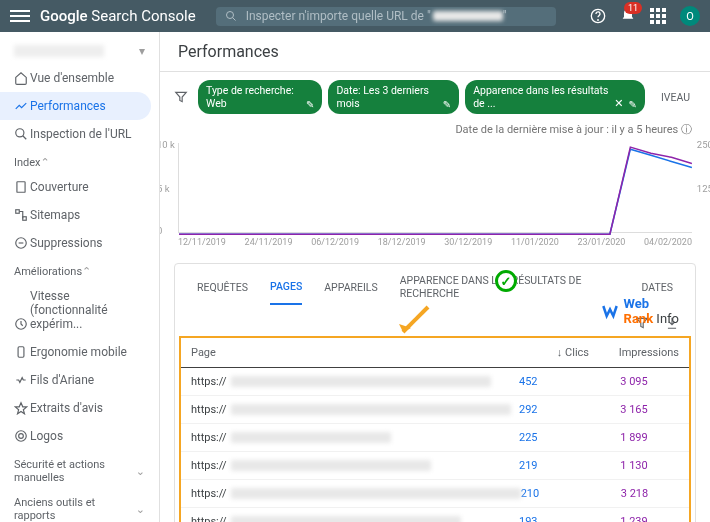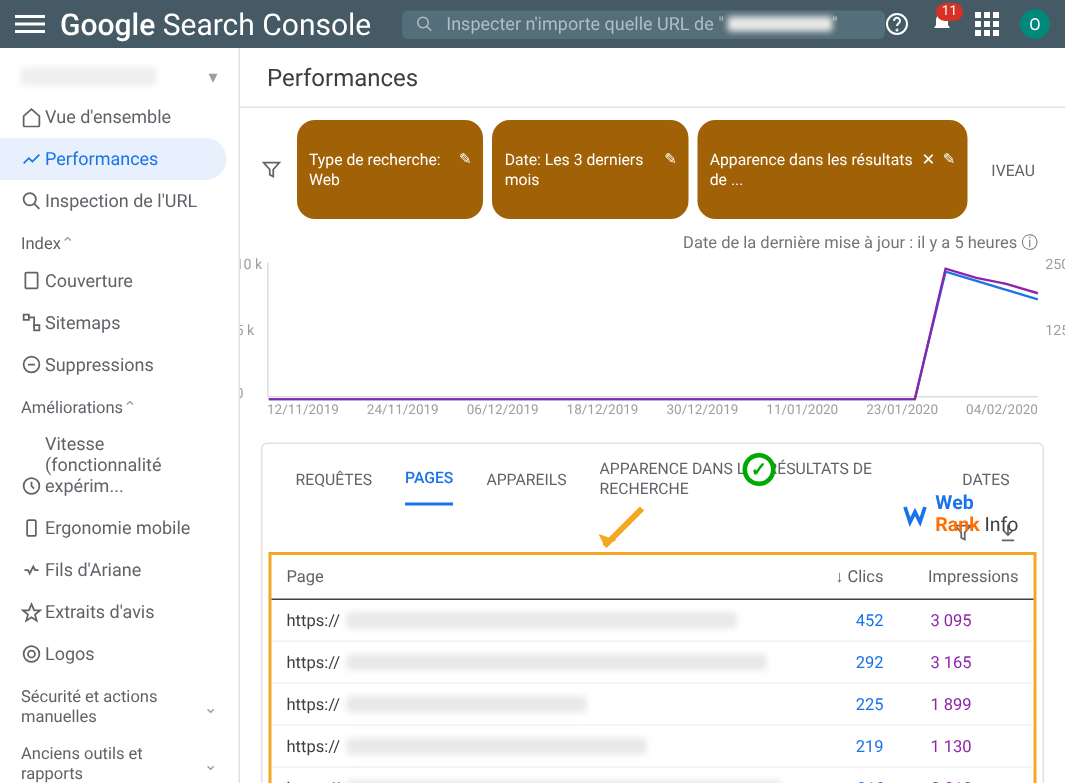--- a/index.html
+++ b/index.html
@@ -1,20 +1,20 @@
 <!DOCTYPE html>
 <html><head>
 <meta charset="utf-8">
 <style>
 *{box-sizing:border-box;margin:0;padding:0;font-family:Roboto,Arial,sans-serif}
 body{background:#fff;color:#3c4043;font-size:13px;width:710px;height:522px;overflow:hidden}
 .topbar{height:32px;background:#455a64;display:flex;align-items:center;padding:0 10px;color:#fff}
 .menu-btn{width:20px;display:flex;flex-direction:column;gap:3px;cursor:pointer}
 .menu-btn span{height:2px;background:#fff}
-.brand{font-size:20px;margin-left:10px;font-weight:400}
+.brand{font-size:15px;margin-left:10px;font-weight:400}
 .brand b{font-weight:500}
 .search-box{margin-left:20px;background:#546e7a;border-radius:4px;height:19px;flex:1;max-width:340px;display:flex;align-items:center;padding:0 8px;color:#b0bec5;font-size:12px}
 .search-box .ico{margin-right:8px}
 .top-icons{margin-left:auto;display:flex;align-items:center;gap:14px}
 .badge-wrap{position:relative}
 .badge{position:absolute;top:-6px;right:-6px;background:#d93025;color:#fff;font-size:9px;border-radius:8px;padding:1px 4px}
 .apps-ico{display:grid;grid-template-columns:repeat(3,4px);grid-template-rows:repeat(3,4px);gap:2px}
 .apps-ico span{background:#fff}
 .avatar{width:20px;height:20px;border-radius:50%;background:#00897b;color:#fff;display:flex;align-items:center;justify-content:center;font-size:11px}
 .layout{display:flex;height:490px}
@@ -24,21 +24,21 @@
 .sb-item{display:flex;align-items:flex-end;gap:2px;padding:7px 14px;cursor:pointer}
 .sb-item.active{color:#1a73e8;background:#e8f0fe;border-radius:0 14px 14px 0;margin-right:8px}
 .sb-section{padding:8px 14px 4px;color:#5f6368;font-size:11px;display:flex;align-items:center;justify-content:flex-start}
 .sb-section .chev{color:#9e9e9e}
 .ico{width:14px;height:14px;display:inline-flex;align-items:center;justify-content:center;color:#5f6368}
 .sb-item.active .ico{color:#1a73e8}
 .main{flex:1;overflow:auto;background:#fff}
 .page-title{font-size:16px;color:#3c4043;padding:10px 18px;border-bottom:1px solid #e0e0e0}
 .filter-bar{padding:8px 14px;display:flex;align-items:center;gap:6px;position:relative}
 .filter-bar .funnel{color:#5f6368;margin-right:4px}
-.chip{background:#a16207;color:#fff;font-size:10.5px;border-radius:12px;padding:20px 8px;display:flex;align-items:flex-start;gap:5px}
+.chip{background:#15803d;color:#fff;font-size:10.5px;border-radius:12px;padding:4px 8px;display:flex;align-items:flex-end;gap:5px}
 .chip .pen{font-size:10px}
 .chip .x{font-size:11px}
 .circle-check{width:22px;height:22px;border:3px solid #0a0;border-radius:50%;background:#fff;display:flex;align-items:center;justify-content:center;color:#0a0;font-size:13px;font-weight:bold;position:absolute}
 .new-btn{font-size:10.5px;color:#5f6368;padding:4px 6px;margin-left:4px}
 .update-line{text-align:right;font-size:11px;color:#757575;padding:0 18px 6px}
 .chart{padding:0 18px 8px}
 .chart-axes{position:relative;height:90px;border-left:1px solid #ddd;border-bottom:1px solid #ddd}
 .yl{position:absolute;left:-22px;font-size:9.5px;color:#9e9e9e}
 .yr{position:absolute;right:-28px;font-size:9.5px;color:#9e9e9e}
 .x-labels{display:flex;justify-content:space-between;font-size:9px;color:#9e9e9e;margin-top:4px}
@@ -54,21 +54,21 @@
 .arrow{position:absolute;left:218px;top:38px;width:40px;height:40px}
 .table-tools{display:flex;justify-content:flex-end;gap:16px;padding:6px 16px;color:#5f6368}
 .data-table{border:2px solid #f5a623;margin:0 4px 4px}
 .thead{display:flex;padding:8px 10px;font-size:11px;color:#5f6368;border-bottom:1px solid #404040}
 .thead .c1{flex:1}
 .thead .c2{width:70px;text-align:right}
 .thead .c3{width:90px;text-align:right}
 .trow{display:flex;padding:7px 10px;font-size:11px;border-bottom:1px solid #f1f1f1}
 .trow .c1{flex:1;color:#3c4043;display:flex;align-items:center;gap:4px}
 .blur{background:#e8e8e8;height:11px;filter:blur(2px);border-radius:2px}
-.trow .c2{width:70px;text-align:right;color:#1a73e8}
+.trow .c2{width:70px;text-align:left;color:#1a73e8}
 .trow .c3{width:90px;text-align:center;color:#8e24aa}
 svg{display:block}
 </style>
 </head>
 <body>
 
 <div class="topbar">
   <div class="menu-btn">
       <span></span>
       <span></span>

